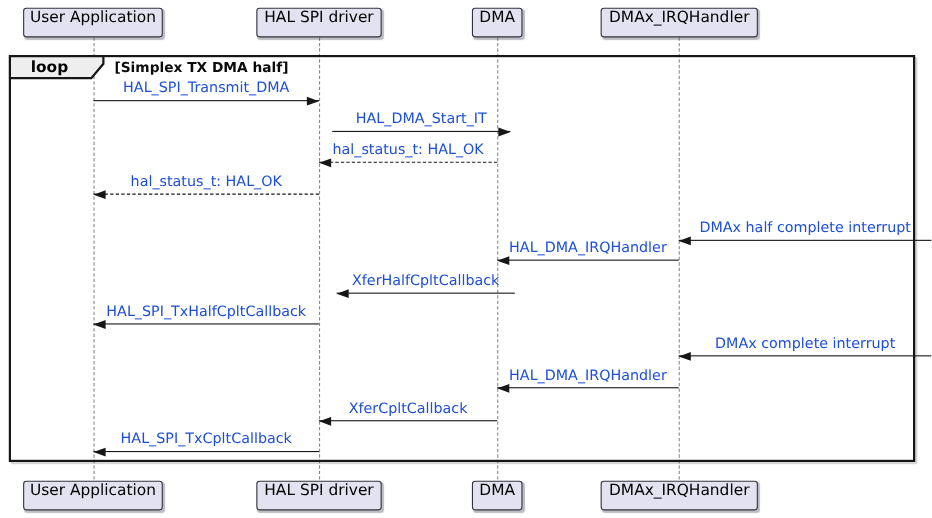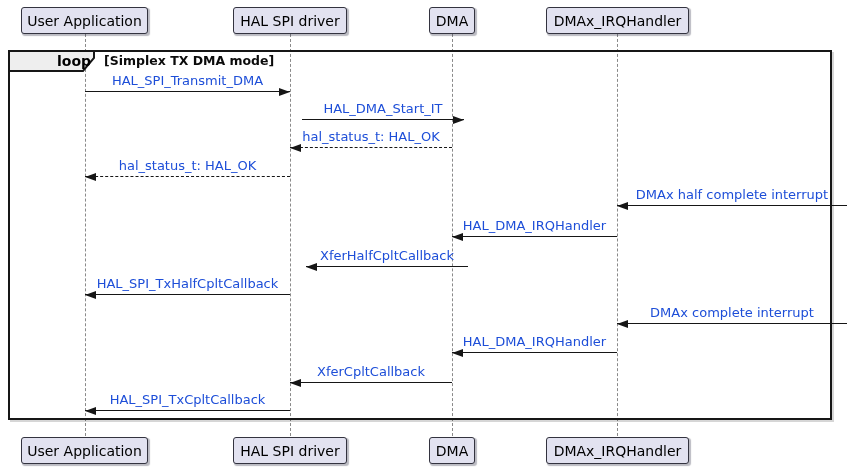--- a/index.html
+++ b/index.html
@@ -7,39 +7,39 @@
     position:relative; width:847px; height:471px; overflow:hidden;
     background:#ffffff;
     font-family:"DejaVu Sans","Liberation Sans",sans-serif;
     color:#111;
   }
   
   .pbox {
     position:absolute; height:27px; box-sizing:border-box;
     background:#E2E2F0; border:1px solid #33333f; border-radius:3px;
     box-shadow:1.5px 1.5px 1px rgba(60,60,80,0.35);
-    display:flex; align-items:center; justify-content:center;
+    display:flex; align-items:flex-start; justify-content:center;
     font-size:14px; color:#000; white-space:nowrap;
   }
   
   .lifeline {
     position:absolute; top:34px; height:402px; width:0;
     border-left:1px dashed #8a8a8a;
   }
   
   .frame {
     position:absolute; left:8px; top:50px; width:824px; height:370px;
     box-sizing:border-box; border:2px solid #161616;
     box-shadow:2px 2px 0 rgba(0,0,0,0.16);
   }
   .pentagon { position:absolute; left:8px; top:50px; }
   .loop-op {
     position:absolute; left:10px; top:51px; width:70px; height:19px;
     display:flex; align-items:center; justify-content:center;
-    font-weight:bold; font-size:14px; color:#000;margin-left:29px;
+    font-weight:bold; font-size:14px; color:#000;
   }
   .guard {
     position:absolute; left:104px; top:53px; height:16px; line-height:16px;
     font-weight:bold; font-size:12.5px; color:#0b0b0b; white-space:nowrap;
   }
   
   .msg { position:absolute; height:21px; }
   .msg .lbl {
     position:absolute; left:0; right:0; bottom:4px; text-align:center;
     font-size:13px; color:#1d4ed8; white-space:nowrap;
@@ -64,21 +64,21 @@
   <div class="lifeline" style="left:84.5px"></div>
   <div class="lifeline" style="left:289.5px"></div>
   <div class="lifeline" style="left:451.5px"></div>
   <div class="lifeline" style="left:616.5px"></div>
 
   <div class="frame"></div>
   <svg class="pentagon" width="90" height="23" viewBox="0 0 90 23">
     <polygon points="1,1 86,1 86,8 75,21 1,21" fill="#EEEEEE" stroke="#161616" stroke-width="2"></polygon>
   </svg>
   <div class="loop-op">loop</div>
-  <div class="guard">[Simplex TX DMA mode]</div>
+  <div class="guard">[Simplex TX DMA half]</div>
 
   <div class="pbox" style="left:21px;top:7px;width:127px">
       <span>User Application</span>
     </div>
   <div class="pbox" style="left:233px;top:7px;width:114px">
       <span>HAL SPI driver</span>
     </div>
   <div class="pbox" style="left:429px;top:7px;width:46px">
       <span>DMA</span>
     </div>
@@ -116,21 +116,21 @@
     <div class="ln"></div>
       <div class="head left"></div>
   </div>
 
   <div class="msg dashed" style="left:85px;top:156px;width:205px">
     <span class="lbl">hal_status_t: HAL_OK</span>
     <div class="ln"></div>
       <div class="head left"></div>
   </div>
 
-  <div class="msg" style="left:617px;top:185px;width:230px">
+  <div class="msg" style="left:617px;top:198px;width:230px">
     <span class="lbl">DMAx half complete interrupt</span>
     <div class="ln"></div>
       <div class="head left"></div>
   </div>
 
   <div class="msg" style="left:452px;top:216px;width:165px">
     <span class="lbl">HAL_DMA_IRQHandler</span>
     <div class="ln"></div>
       <div class="head left"></div>
   </div>

